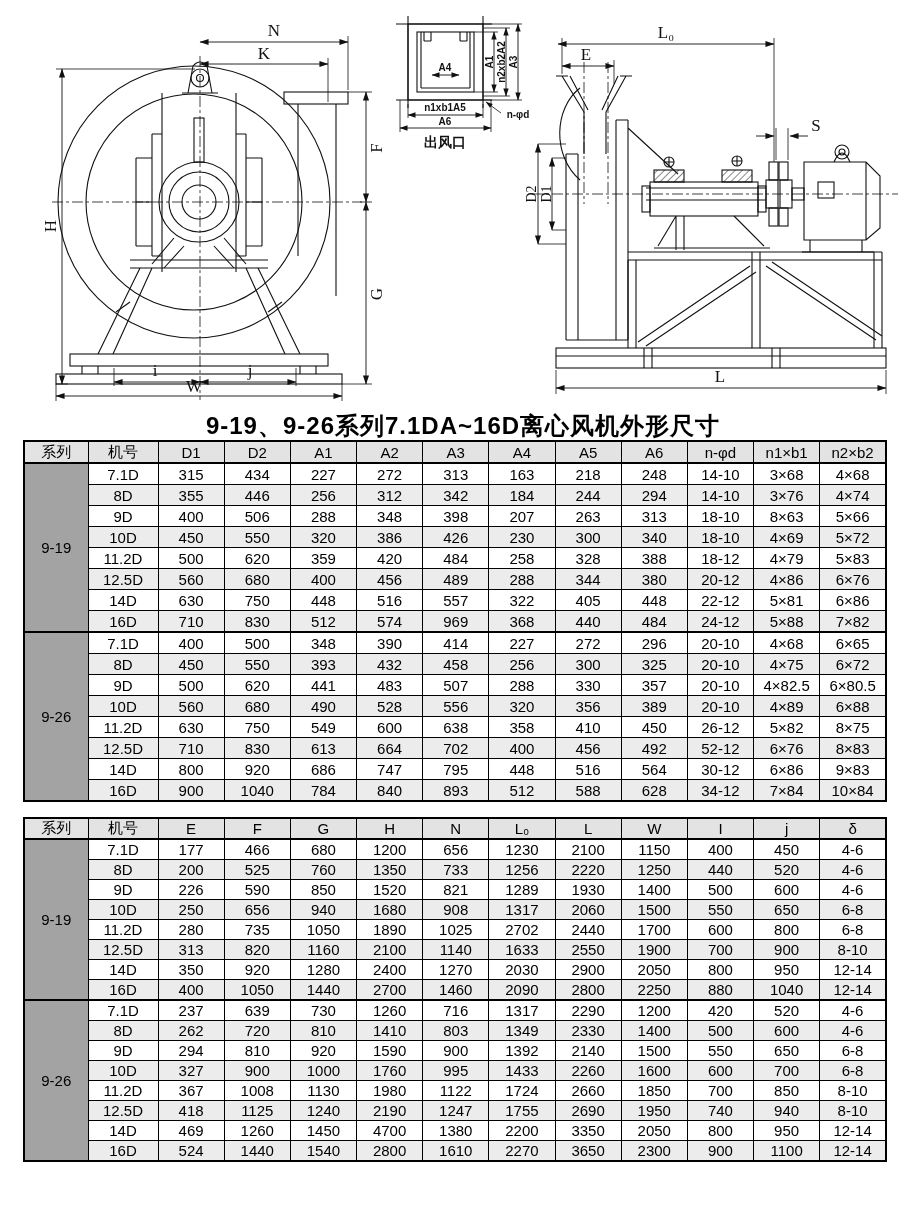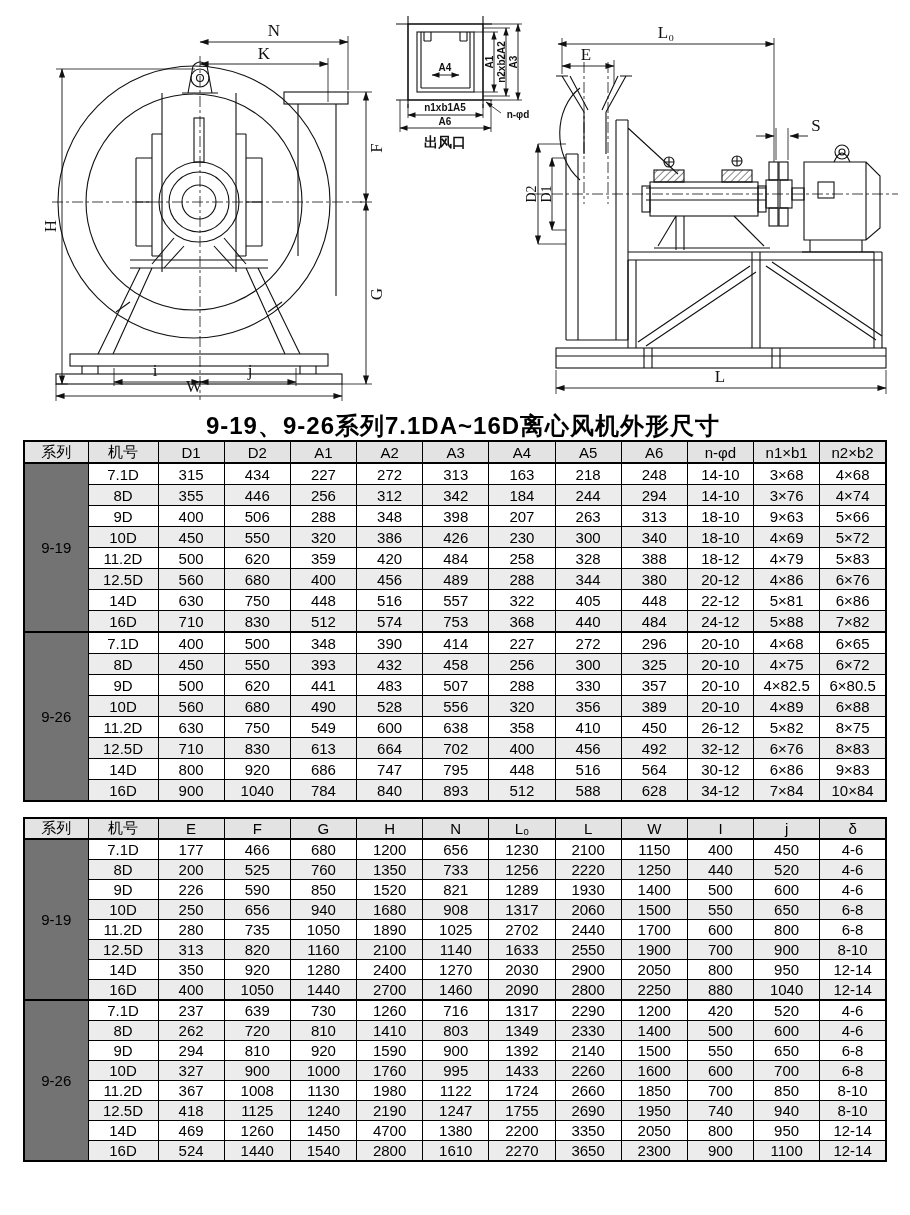--- a/index.html
+++ b/index.html
@@ -26,21 +26,21 @@
   table{
     position:absolute;left:23px;width:864px;border-collapse:collapse;table-layout:fixed;
     font-size:15px;text-align:center;border:2px solid #000;background:#fff;
   }
   th,td{border:1px solid #000;padding:0;font-weight:normal;white-space:nowrap;overflow:hidden;}
   #table1{top:440px;}
   #table2{top:817px;}
   #table1 th,#table1 td{height:20px;}
   #table2 th,#table2 td{height:19px;}
   th{background:#e3e3e3;border-bottom:2px solid #000;}
-  td.series{background:#737373;margin-left:40px;}
+  td.series{background:#a3a3a3;margin-left:40px;}
   tr.alt td{background:#ececec;}
   tbody.sec2 tr:first-child td{border-top:2px solid #000;}
   col.c-series{width:64px;}
   col.c-machine{width:70px;}
 </style>
 </head>
 <body>
 
 <svg id="front-svg" width="378" height="398" viewBox="0 0 378 398">
   <defs>
@@ -265,21 +265,21 @@
         <td class="machine">9D</td>
         <td>400</td>
         <td>506</td>
         <td>288</td>
         <td>348</td>
         <td>398</td>
         <td>207</td>
         <td>263</td>
         <td>313</td>
         <td>18-10</td>
-        <td>9×63</td>
+        <td>8×63</td>
         <td>5×66</td>
       </tr>
       <tr class="alt">
         <td class="machine">10D</td>
         <td>450</td>
         <td>550</td>
         <td>320</td>
         <td>386</td>
         <td>426</td>
         <td>230</td>
@@ -330,21 +330,21 @@
         <td>22-12</td>
         <td>5×81</td>
         <td>6×86</td>
       </tr>
       <tr class="alt">
         <td class="machine">16D</td>
         <td>710</td>
         <td>830</td>
         <td>512</td>
         <td>574</td>
-        <td>753</td>
+        <td>969</td>
         <td>368</td>
         <td>440</td>
         <td>484</td>
         <td>24-12</td>
         <td>5×88</td>
         <td>7×82</td>
       </tr>
     </tbody>
     <tbody class="sec2">
       <tr>
@@ -421,21 +421,21 @@
       <tr class="alt">
         <td class="machine">12.5D</td>
         <td>710</td>
         <td>830</td>
         <td>613</td>
         <td>664</td>
         <td>702</td>
         <td>400</td>
         <td>456</td>
         <td>492</td>
-        <td>32-12</td>
+        <td>52-12</td>
         <td>6×76</td>
         <td>8×83</td>
       </tr>
       <tr>
         <td class="machine">14D</td>
         <td>800</td>
         <td>920</td>
         <td>686</td>
         <td>747</td>
         <td>795</td>

